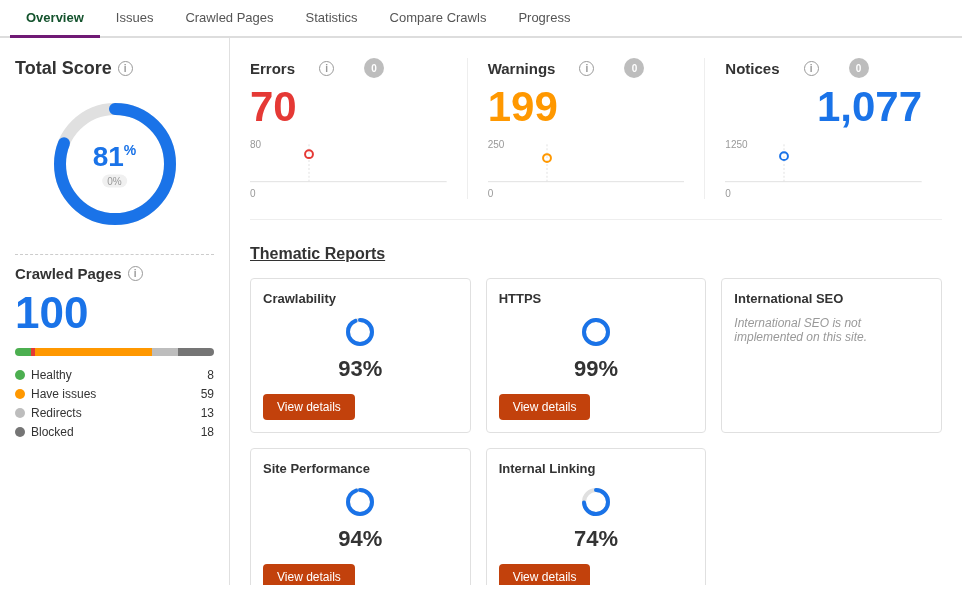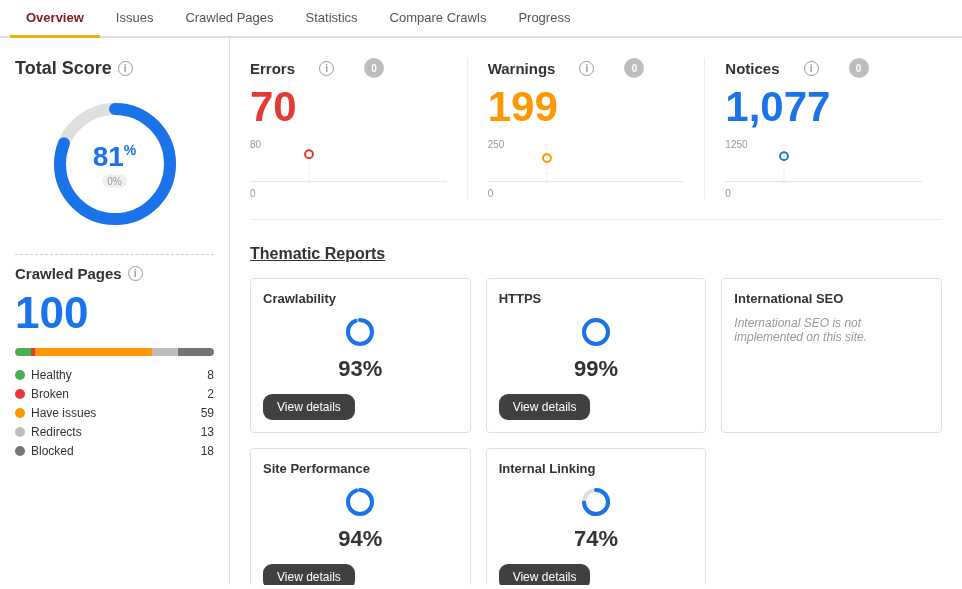--- a/index.html
+++ b/index.html
@@ -1,21 +1,21 @@
 <!DOCTYPE html>
 <html><head>
   <meta charset="utf-8">
   <style>
     * { box-sizing: border-box; margin: 0; padding: 0; }
     body { font-family: Arial, sans-serif; font-size: 13px; color: #333; background: #fff; }
 
     
     .tabs { display: flex; border-bottom: 2px solid #ddd; padding: 0 10px; }
     .tab { padding: 10px 16px; cursor: pointer; font-size: 13px; color: #555; border-bottom: 3px solid transparent; margin-bottom: -2px; }
-    .tab.active { color: #7f1d1d; border-bottom: 3px solid #eab308; font-weight: bold; }
+    .tab.active { color: #14532d; border-bottom: 3px solid #701a75; font-weight: bold; }
 
     
     .content { display: flex; height: calc(589px - 42px); overflow: hidden; }
 
     
     .left-panel { width: 230px; min-width: 230px; padding: 20px 15px; border-right: 1px solid #e0e0e0; overflow-y: auto; }
     .total-score-title { font-size: 18px; font-weight: bold; color: #333; display: flex; align-items: center; gap: 6px; margin-bottom: 15px; }
     .info-icon { display: inline-flex; align-items: center; justify-content: center; width: 15px; height: 15px; border-radius: 50%; border: 1px solid #999; color: #999; font-size: 10px; cursor: pointer; }
 
     
@@ -53,41 +53,41 @@
     .right-panel { flex: 1; padding: 20px; overflow-y: auto; }
 
     
     .metrics-row { display: flex; gap: 0; margin-bottom: 25px; border-bottom: 1px solid #eee; padding-bottom: 20px; }
     .metric-block { flex: 1; padding-right: 20px; }
     .metric-block + .metric-block { border-left: 1px solid #eee; padding-left: 20px; }
     .metric-title { font-size: 15px; font-weight: bold; color: #333; display: flex; align-items: center; gap: 24px; margin-bottom: 5px; }
     .metric-value { font-size: 42px; font-weight: bold; margin-bottom: 8px; }
     .metric-value.red { color: #e53935; }
     .metric-value.orange { color: #ff9800; }
-    .metric-value.blue { color: #1a73e8; }
+    .metric-value.blue { color: #1a73e8; text-align: right; }
     .metric-badge { display: inline-flex; align-items: center; justify-content: center; width: 20px; height: 20px; border-radius: 50%; background: #bdbdbd; color: #fff; font-size: 10px; font-weight: bold; margin-left: 6px; vertical-align: middle; }
 
     
     .mini-chart { position: relative; height: 60px; }
     .mini-chart svg { width: 100%; height: 50px; }
     .chart-label-top { position: absolute; top: 0; left: 0; font-size: 10px; color: #999; }
     .chart-label-bottom { position: absolute; bottom: 0; left: 0; font-size: 10px; color: #999; }
 
     
     .thematic-title { font-size: 16px; font-weight: bold; color: #333; margin-bottom: 15px; text-decoration: underline; }
     .thematic-grid { display: grid; grid-template-columns: 1fr 1fr 1fr; gap: 15px; }
     .thematic-card { border: 1px solid #e0e0e0; border-radius: 4px; padding: 12px; }
     .card-title { font-size: 13px; font-weight: bold; color: #333; margin-bottom: 10px; }
     .card-score { display: flex; align-items: center; gap: 8px; margin-bottom: 12px; flex-direction: column; }
     .card-percent { font-size: 22px; font-weight: bold; color: #333; }
 
     
     .mini-donut { width: 32px; height: 32px; }
 
-    .view-details-btn { background: #404040; color: #fff; border: none; border-radius: 9px; padding: 6px 14px; font-size: 12px; cursor: pointer; }
+    .view-details-btn { background: #c2410c; color: #fff; border: none; border-radius: 4px; padding: 6px 14px; font-size: 12px; cursor: pointer; }
 
     .intl-seo-note { font-size: 12px; color: #999; font-style: italic; }
   </style>
 </head>
 <body>
 
 <div class="tabs">
   <div class="tab active">Overview</div>
   <div class="tab">Issues</div>
   <div class="tab">Crawled Pages</div>
@@ -137,27 +137,20 @@
       <div class="pb-darkgray" style="width:18%"></div>
     </div>
 
     <div>
       <div class="legend-item">
         <div class="legend-left">
           <div class="legend-dot" style="background:#4caf50"></div>
           <span class="legend-label">Healthy</span>
         </div>
         <span class="legend-count">8</span>
-      </div>
-      <div class="legend-item">
-        <div class="legend-left">
-          <div class="legend-dot" style="background:#e53935"></div>
-          <span class="legend-label">Broken</span>
-        </div>
-        <span class="legend-count">2</span>
       </div>
       <div class="legend-item">
         <div class="legend-left">
           <div class="legend-dot" style="background:#ff9800"></div>
           <span class="legend-label">Have issues</span>
         </div>
         <span class="legend-count">59</span>
       </div>
       <div class="legend-item">
         <div class="legend-left">

